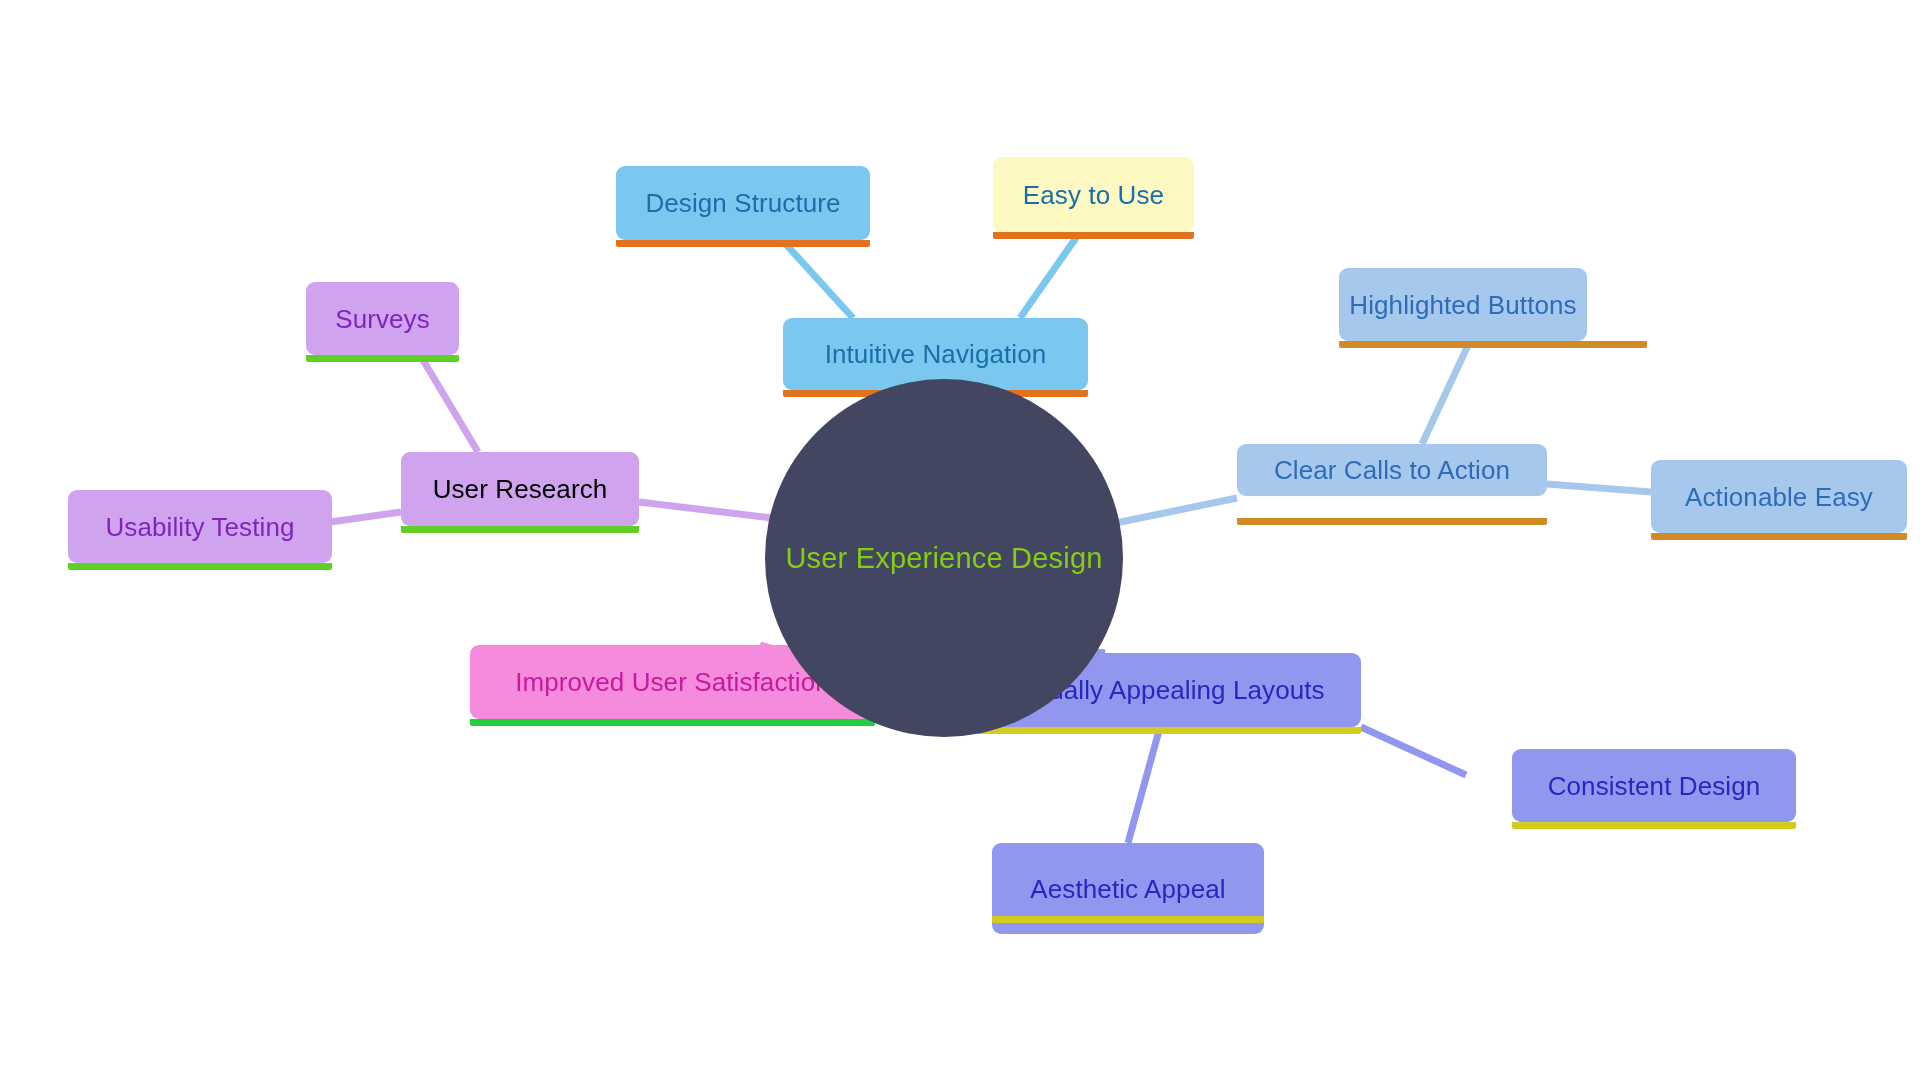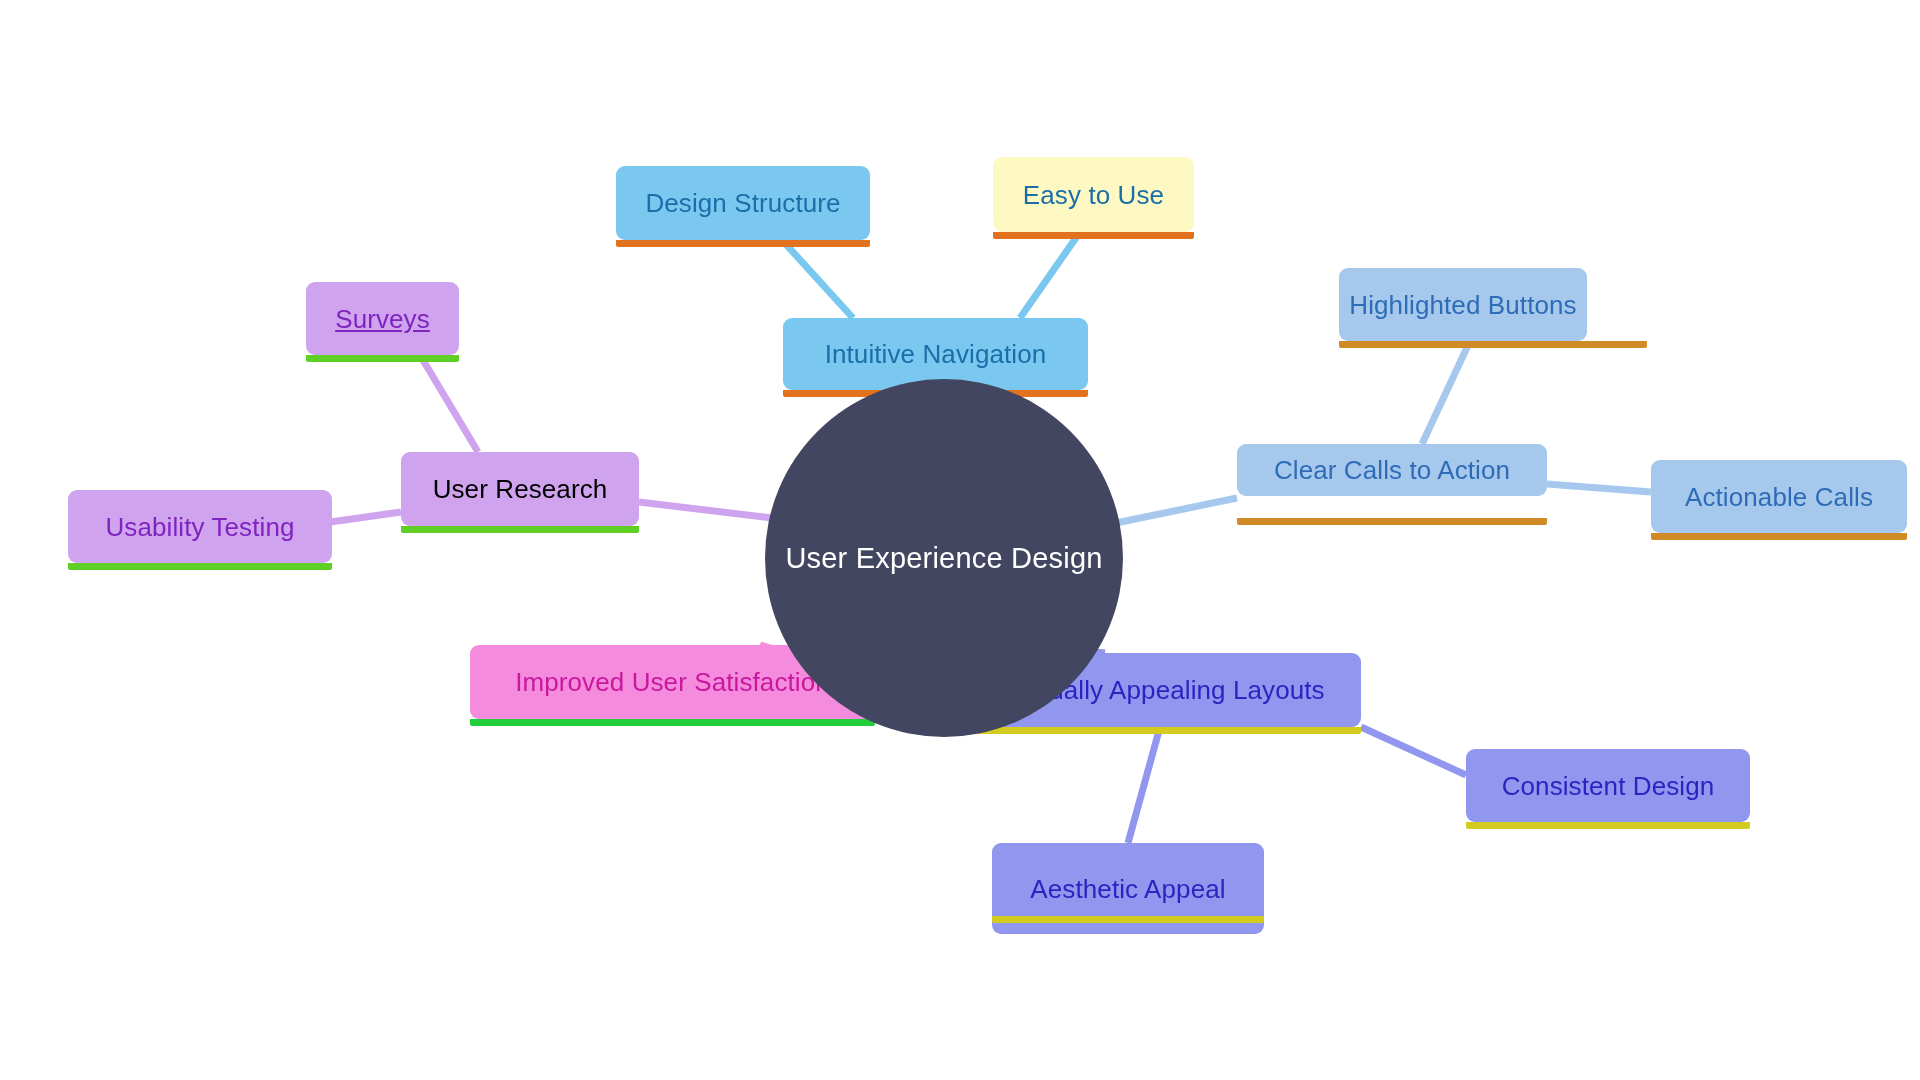--- a/index.html
+++ b/index.html
@@ -96,55 +96,55 @@
         <div class="node-underline" style="background: rgb(226, 114, 30); width: 254px; top: 74px;"></div>
       </div>
       <div class="node" style="left: 993px; top: 157px; width: 201px; height: 75px; background: #fef9c3; color: rgb(26, 111, 168); font-size: 26px;">
         <span class="node-label">Easy to Use</span>
         <div class="node-underline" style="background: rgb(226, 114, 30); width: 201px; top: 75px;"></div>
       </div>
       <div class="node" style="left: 401px; top: 452px; width: 238px; height: 74px; background: rgb(207, 163, 238); color: #000000; font-size: 26px;">
         <span class="node-label">User Research</span>
         <div class="node-underline" style="background: rgb(95, 206, 37); width: 238px; top: 74px;"></div>
       </div>
-      <div class="node" style="left: 306px; top: 282px; width: 153px; height: 73px; background: rgb(207, 163, 238); color: rgb(128, 36, 192); font-size: 26px; text-decoration: underline;">
+      <div class="node" style="left: 306px; top: 282px; width: 153px; height: 73px; background: rgb(207, 163, 238); color: rgb(128, 36, 192); font-size: 26px;">
         <span class="node-label">Surveys</span>
         <div class="node-underline" style="background: rgb(95, 206, 37); width: 153px; top: 73px;"></div>
       </div>
       <div class="node" style="left: 24px; top: 490px; width: 264px; height: 73px; background: rgb(207, 163, 238); color: rgb(128, 36, 192); font-size: 26px; margin-left: 44px;">
         <span class="node-label">Usability Testing</span>
         <div class="node-underline" style="background: rgb(95, 206, 37); width: 264px; top: 73px;"></div>
       </div>
       <div class="node" style="left: 1237px; top: 444px; width: 310px; height: 52px; background: rgb(165, 200, 236); color: rgb(47, 108, 184); font-size: 26px;">
         <span class="node-label">Clear Calls to Action</span>
         <div class="node-underline" style="background: rgb(208, 138, 38); width: 310px; top: 74px;"></div>
       </div>
       <div class="node" style="left: 1339px; top: 268px; width: 248px; height: 73px; background: rgb(165, 200, 236); color: rgb(47, 108, 184); font-size: 26px;">
         <span class="node-label">Highlighted Buttons</span>
         <div class="node-underline" style="background: rgb(208, 138, 38); width: 308px; top: 73px;"></div>
       </div>
       <div class="node" style="left: 1651px; top: 460px; width: 256px; height: 73px; background: rgb(165, 200, 236); color: rgb(47, 108, 184); font-size: 26px;">
-        <span class="node-label">Actionable Calls</span>
+        <span class="node-label">Actionable Easy</span>
         <div class="node-underline" style="background: rgb(208, 138, 38); width: 256px; top: 73px;"></div>
       </div>
       <div class="node" style="left: 977px; top: 653px; width: 384px; height: 74px; background: rgb(145, 151, 238); color: rgb(43, 36, 192); font-size: 26px;">
         <span class="node-label">Visually Appealing Layouts</span>
         <div class="node-underline" style="background: rgb(212, 203, 31); width: 384px; top: 74px;"></div>
       </div>
-      <div class="node" style="left: 1466px; top: 749px; width: 284px; height: 73px; background: rgb(145, 151, 238); color: rgb(43, 36, 192); font-size: 26px;">
+      <div class="node" style="left: 1512px; top: 749px; width: 284px; height: 73px; background: rgb(145, 151, 238); color: rgb(43, 36, 192); font-size: 26px;">
         <span class="node-label">Consistent Design</span>
         <div class="node-underline" style="background: rgb(212, 203, 31); width: 284px; top: 73px;"></div>
       </div>
       <div class="node" style="left: 992px; top: 843px; width: 272px; height: 91px; background: rgb(145, 151, 238); color: rgb(43, 36, 192); font-size: 26px;">
         <span class="node-label">Aesthetic Appeal</span>
         <div class="node-underline" style="background: rgb(212, 203, 31); width: 272px; top: 73px;"></div>
       </div>
       <div class="node" style="left: 470px; top: 645px; width: 405px; height: 74px; background: rgb(245, 139, 221); color: rgb(201, 24, 157); font-size: 26px;">
         <span class="node-label">Improved User Satisfaction</span>
         <div class="node-underline" style="background: rgb(34, 206, 60); width: 405px; top: 74px;"></div>
       </div>
     </div>
 
-  <div class="central-node" id="central-node" style="left: 765px; top: 379px; width: 358px; height: 358px; background: rgb(67, 70, 96); color: #ffffff;">
+  <div class="central-node" id="central-node" style="left: 765px; top: 379px; width: 358px; height: 358px; background: rgb(67, 70, 96); color: #84cc16;">
     <span class="node-label">User Experience Design</span>
   </div>
 
 </div>
 
 </body></html>

